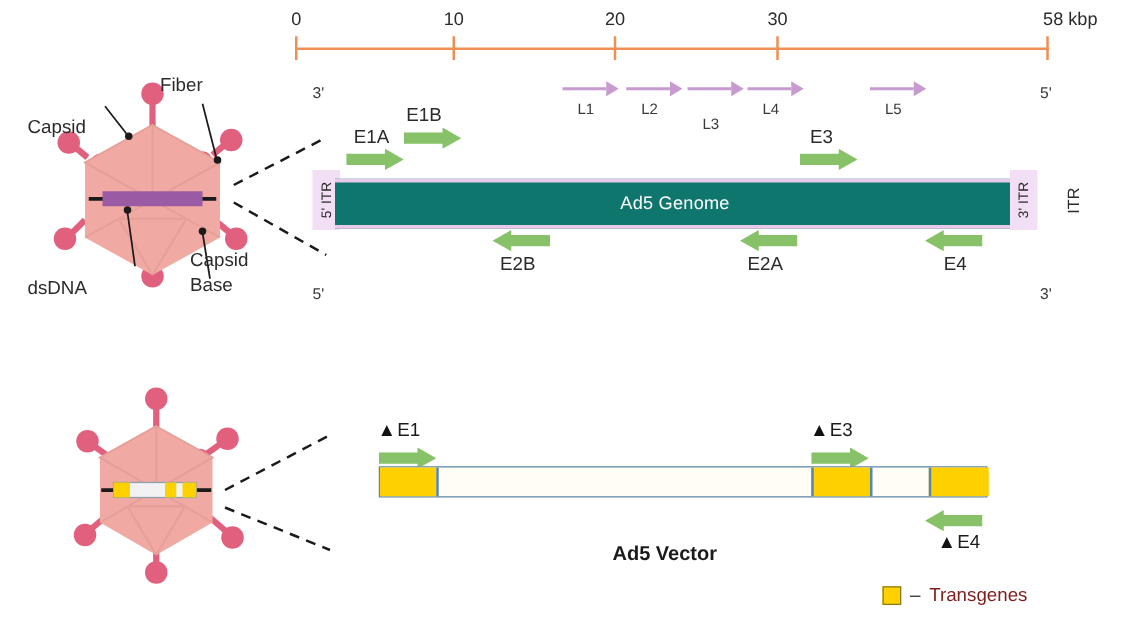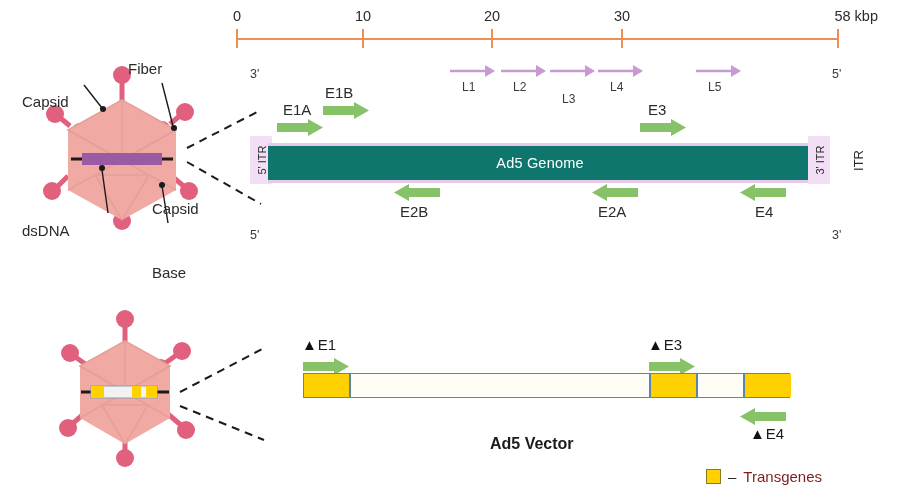--- a/index.html
+++ b/index.html
@@ -124,21 +124,21 @@
         <circle cx="164" cy="70" r="3"></circle>
         <circle cx="92" cy="110" r="3"></circle>
         <circle cx="152" cy="127" r="3"></circle>
       </g>
     </svg>
   </div>
   <div class="abs lbl" style="left:128px;top:60px;">Fiber</div>
   <div class="abs lbl" style="left:22px;top:93px;text-align:right;">Capsid</div>
   <div class="abs lbl" style="left:22px;top:222px;">dsDNA</div>
   <div class="abs lbl" style="left:152px;top:200px;">Capsid</div>
-  <div class="abs lbl" style="left:152px;top:220px;margin-top:44px;">Base</div>
+  <div class="abs lbl" style="left:152px;top:220px;">Base</div>
 
   <svg class="abs" style="left:185px;top:100px;" width="80" height="110" viewBox="0 0 80 110">
     <g stroke="#1b1b1b" stroke-width="2" fill="none" stroke-dasharray="8 6">
       <line x1="2" y1="48" x2="76" y2="10"></line>
       <line x1="2" y1="62" x2="76" y2="104"></line>
     </g>
   </svg>
 
   <div class="abs prime" style="left:250px;top:67px;">3'</div>
   <div class="abs prime" style="left:832px;top:67px;">5'</div>

